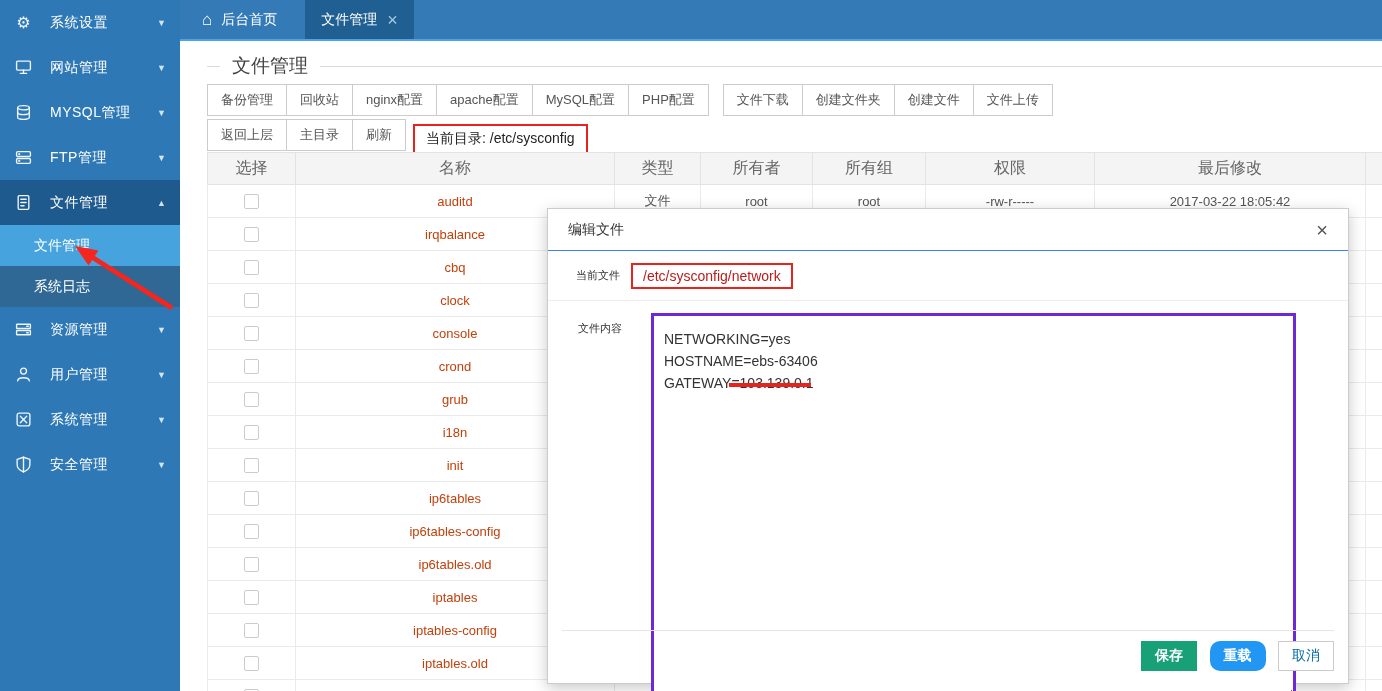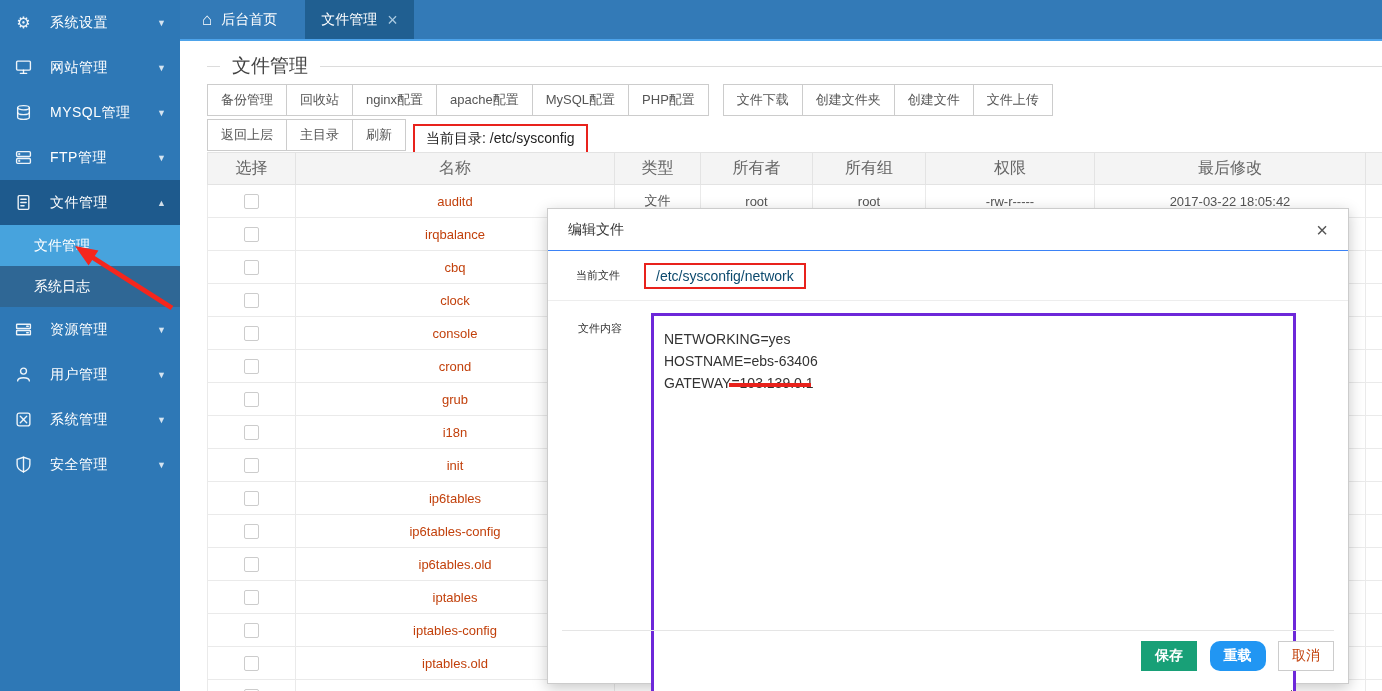--- a/index.html
+++ b/index.html
@@ -46,31 +46,31 @@
   td a { color:#c2410c; text-decoration:none; cursor:pointer; }
   input.cb { -webkit-appearance:none; appearance:none; width:15px; height:15px; border:1px solid #ccc; border-radius:2px; background:#fff; cursor:pointer; vertical-align:middle; }
 
   
   .modal { position:absolute; left:547px; top:208px; width:802px; height:476px; background:#fff;
     border:1px solid #ccc; box-shadow:0 4px 14px rgba(0,0,0,.22); z-index:10; }
   .m-head { height:42px; border-bottom:1px solid #3b82f6; display:flex; align-items:center; padding:0 20px; font-size:14px; color:#333; }
   .m-close { margin-left:auto; font-size:20px; color:#555; cursor:pointer; line-height:1; }
   .m-row1 { height:50px; display:flex; align-items:center; padding:0 28px; border-bottom:1px solid #ededed; }
   .m-lbl { font-size:11px; color:#333; }
-  .red-box { border:2px solid #e8221c; padding:3px 10px; margin-left:24px; font-size:14px; color:#0c4a6e; }
+  .red-box { border:2px solid #e8221c; padding:3px 10px; margin-left:11px; font-size:14px; color:#b91c1c; }
   .m-row2 { position:relative; display:flex; align-items:flex-start; padding:12px 0 0 30px; }
   .m-row2 .m-lbl { width:60px; margin-top:8px; }
   .m-row2 textarea { margin-left:13px; width:645px; height:388px; border:3px solid #6d28d9; padding:12px 10px;
     font-family:"Liberation Sans","DejaVu Sans",sans-serif; font-size:14px; line-height:22px; color:#333; resize:both; outline:none; }
   .red-underline { position:absolute; left:181px; top:174px; width:82px; height:4px; background:#e8221c; }
   .m-foot { position:absolute; left:14px; right:14px; bottom:12px; border-top:1px solid #e5e5e5; padding-top:10px; text-align:right; }
   .mbtn { display:inline-block; padding:5px 13px; font-size:14px; font-weight:bold; border:1px solid transparent; cursor:pointer; margin-left:8px; }
   .mbtn.save { background:#18a077; color:#fff; }
   .mbtn.reload { background:#2196f3; color:#fff;border-radius:10px; }
-  .mbtn.cancel { background:#fff; border-color:#ccc; color:#c2410c; font-weight:normal; }
+  .mbtn.cancel { background:#fff; border-color:#ccc; color:#0369a1; font-weight:normal; }
 
   .arrow-svg { position:absolute; left:0; top:0; z-index:30; pointer-events:none; }
 </style>
 </head>
 <body>
 
 <aside class="sidebar">
   <div class="side-item">
     <span class="ico">⚙</span>
     <span class="lbl">系统设置</span>

